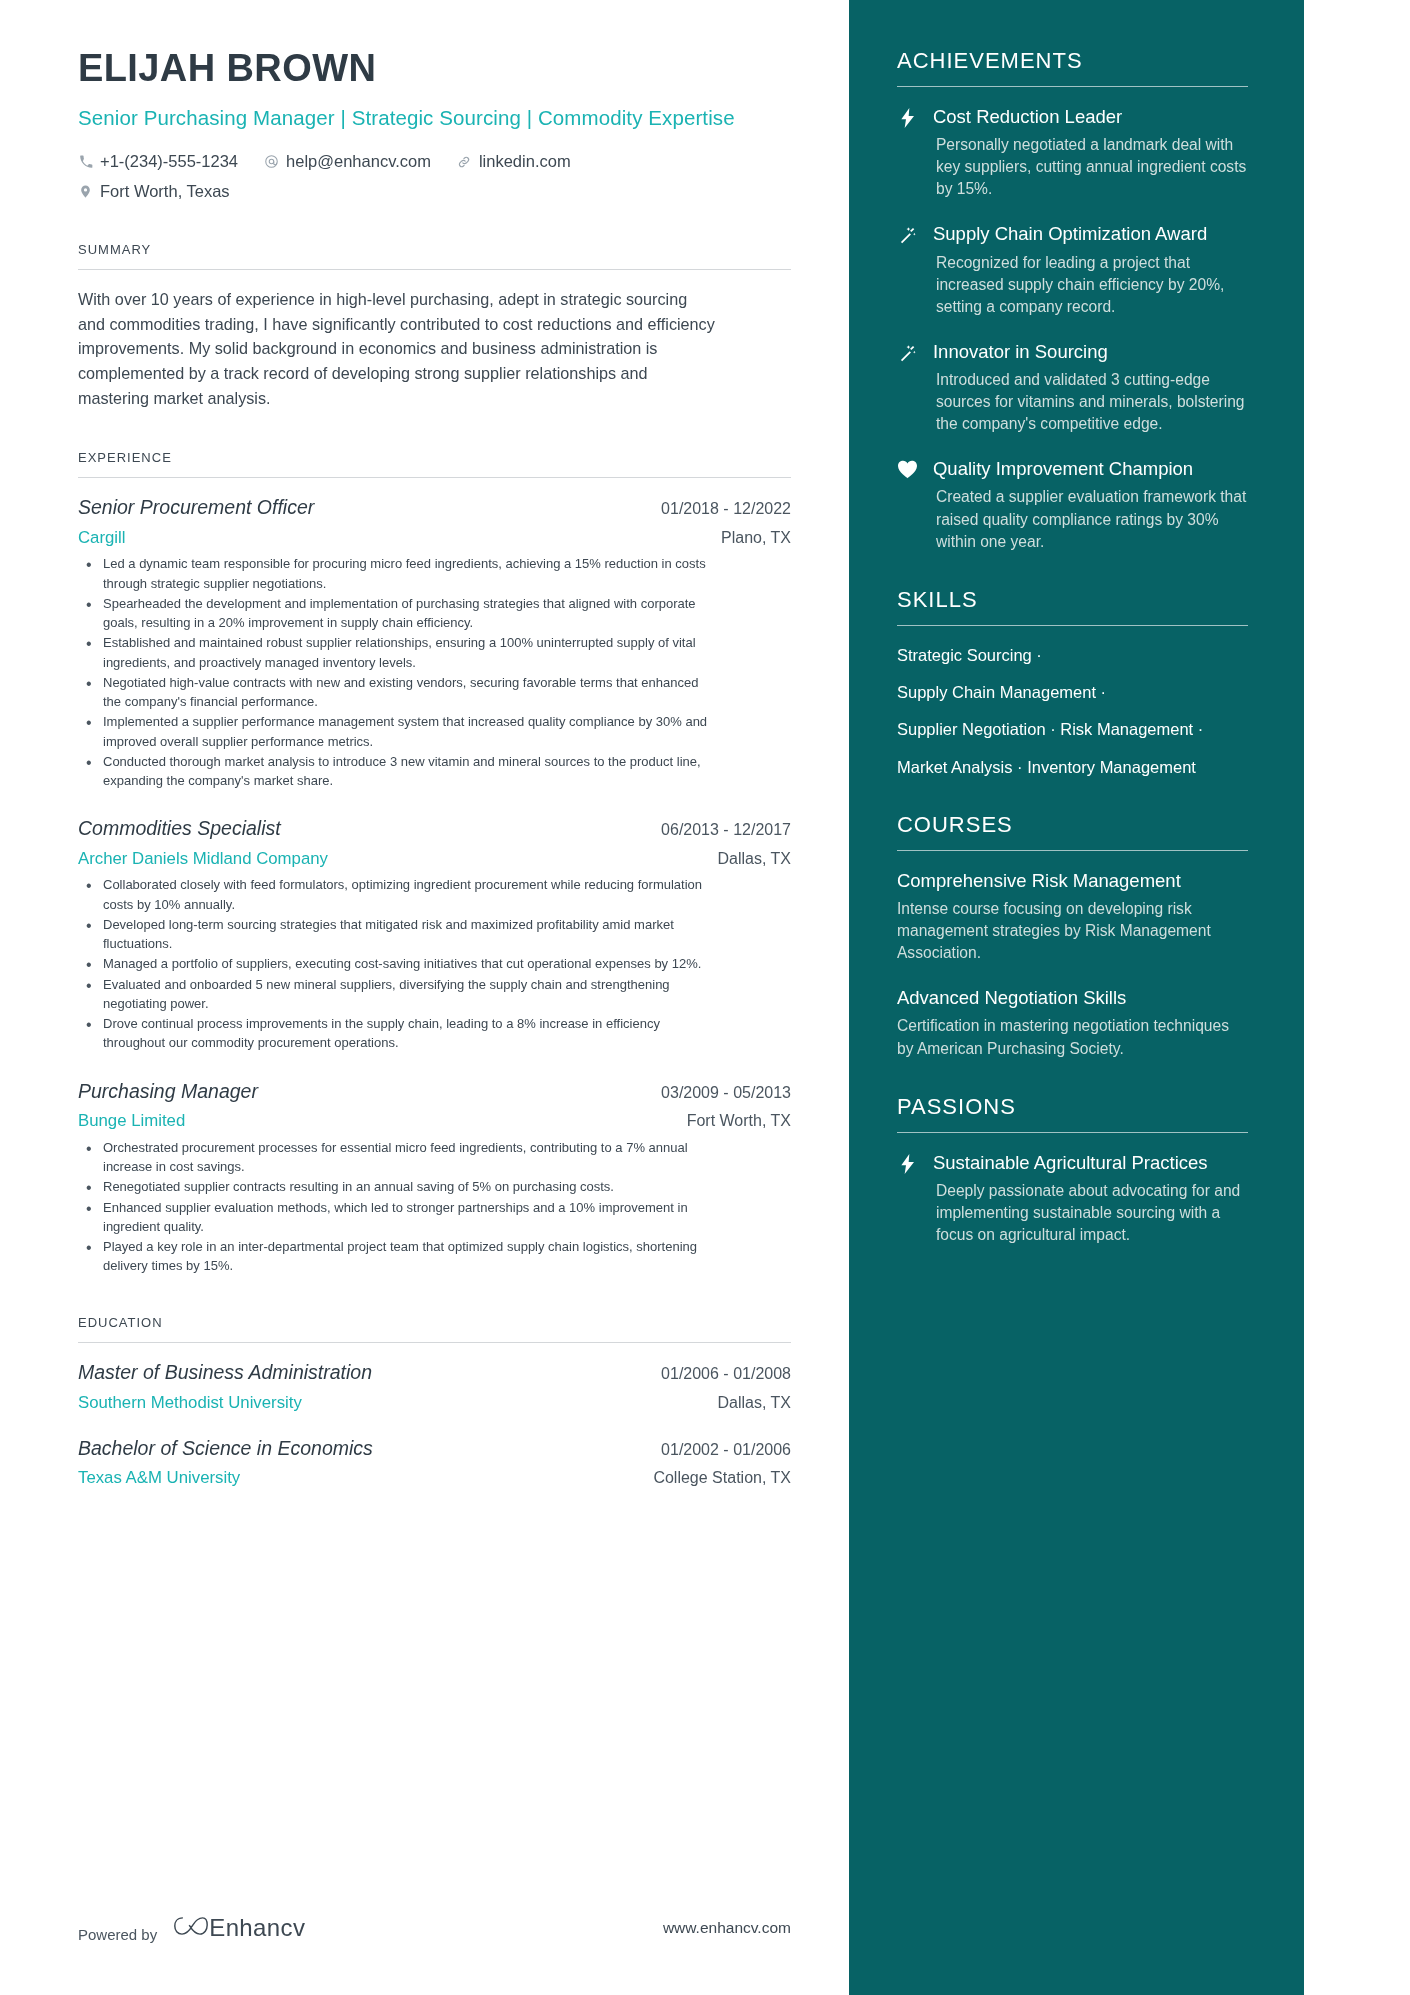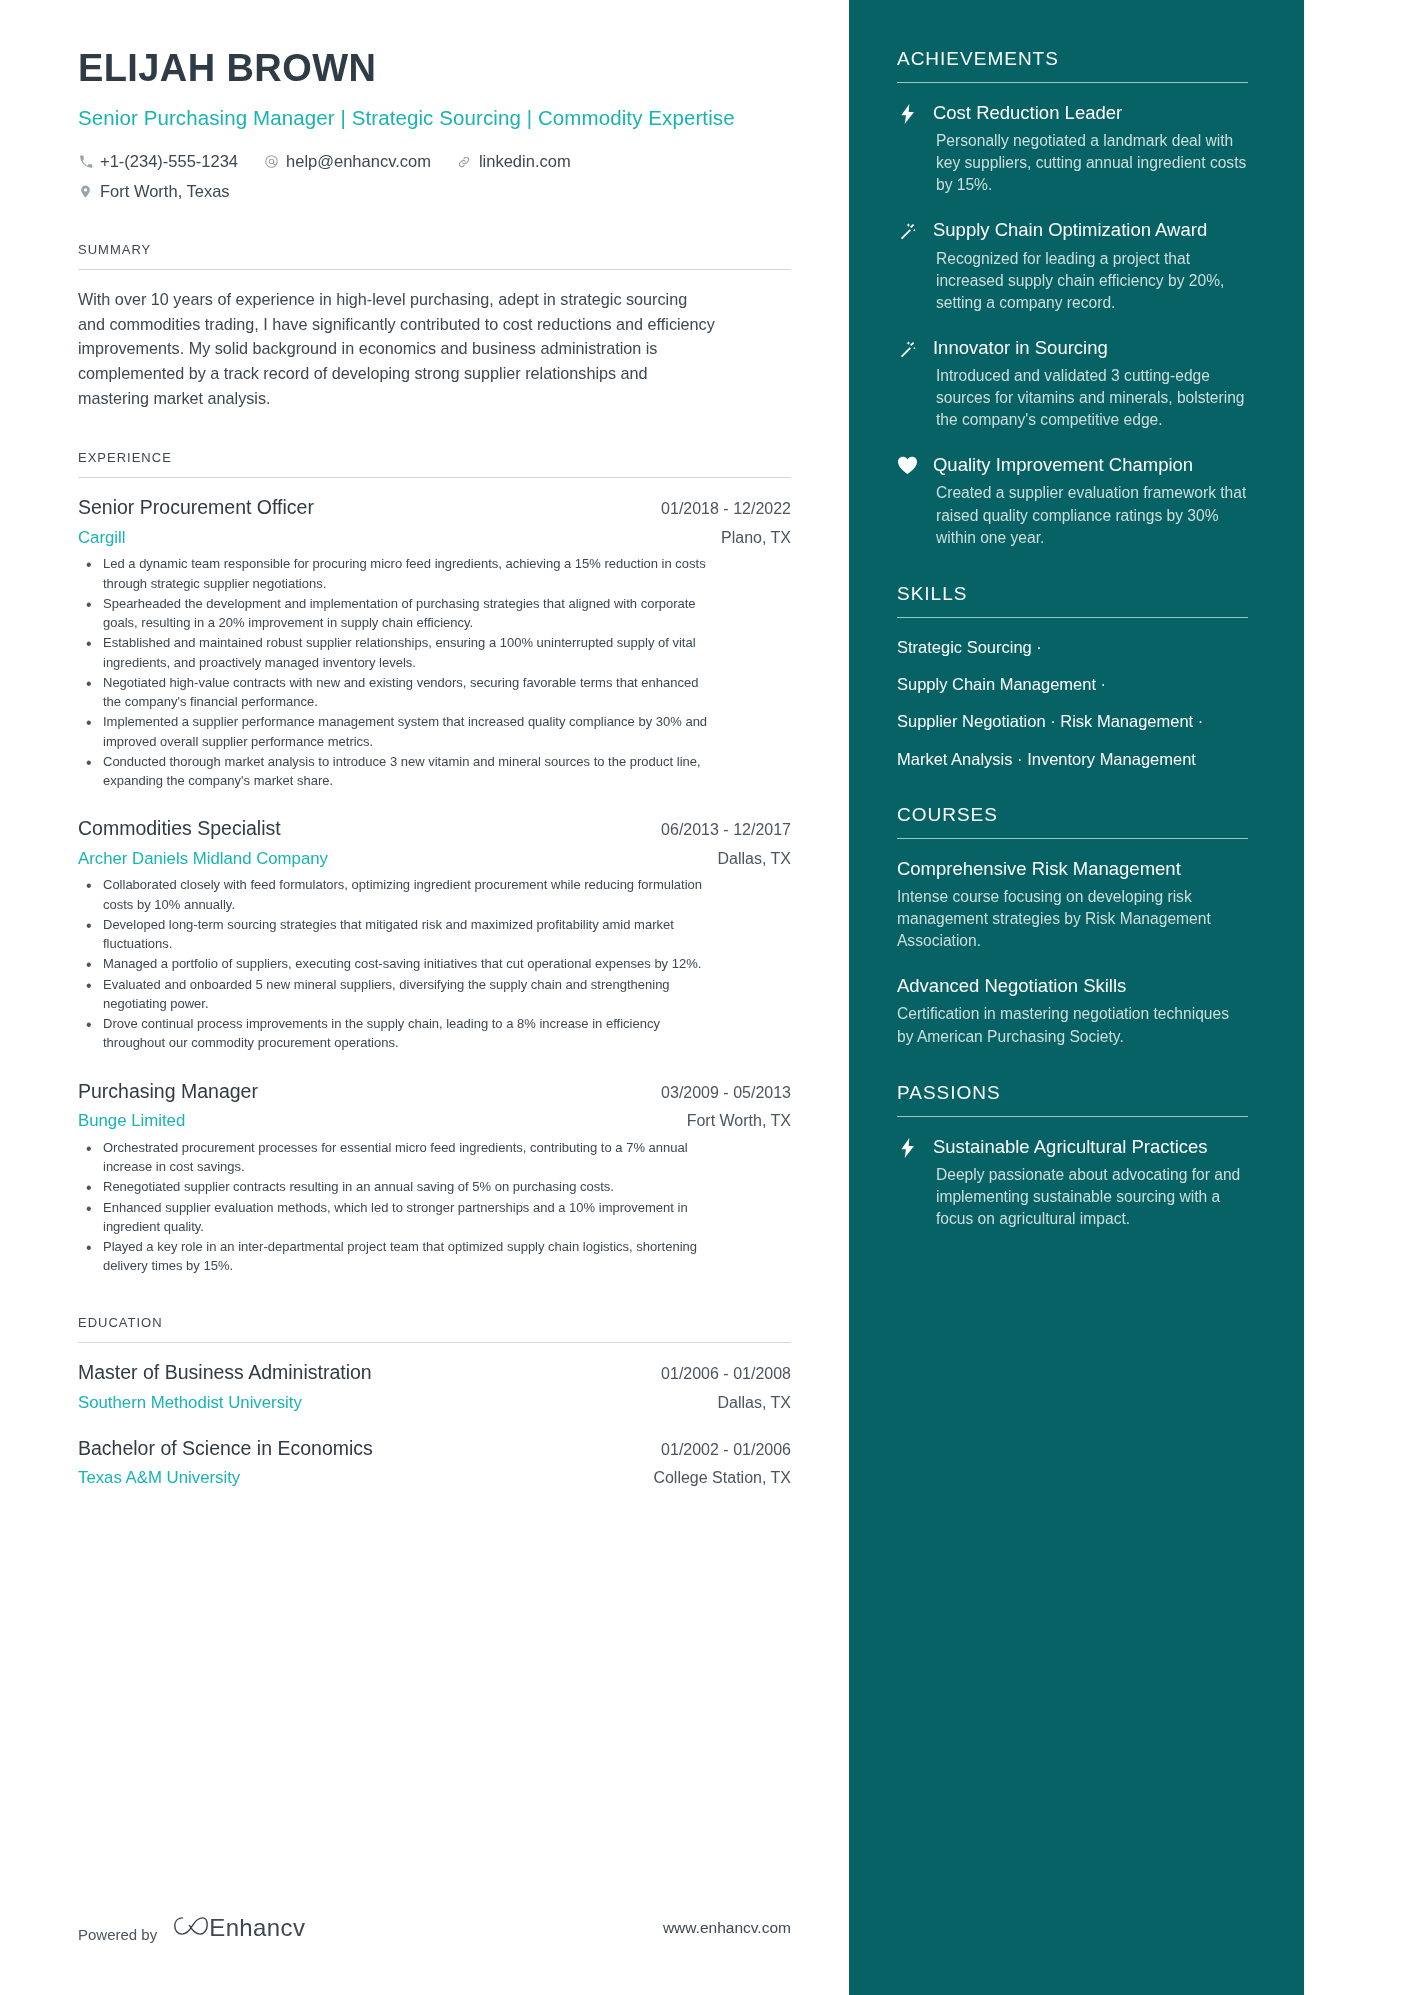--- a/index.html
+++ b/index.html
@@ -97,20 +97,21 @@
   .entry-head {
     display: flex;
     justify-content: space-between;
     align-items: baseline;
     margin-bottom: 7px;
   }
   .entry-title {
     font-size: 19.5px;
     color: #2f3b45;
     line-height: 1.25;
+    font-style: italic;
   }
   .entry-dates {
     font-size: 16px;
     color: #4a555f;
     white-space: nowrap;
     padding-left: 16px;
   }
   .entry-sub {
     display: flex;
     justify-content: space-between;
@@ -187,21 +188,21 @@
 
   
   .sidebar {
     width: 490px;
     background: #076265;
     color: #ffffff;
     padding: 48px 56px 0 48px;
   }
   .side-section { margin-bottom: 34px; }
   .side-title {
-    font-size: 19px;
+    font-size: 22px;
     letter-spacing: 1.0px;
     text-transform: uppercase;
     color: #ffffff;
     padding-bottom: 12px;
   }
   .side-rule {
     height: 1px;
     background: rgba(255,255,255,0.62);
     width: 100%;
     margin-bottom: 18px;

